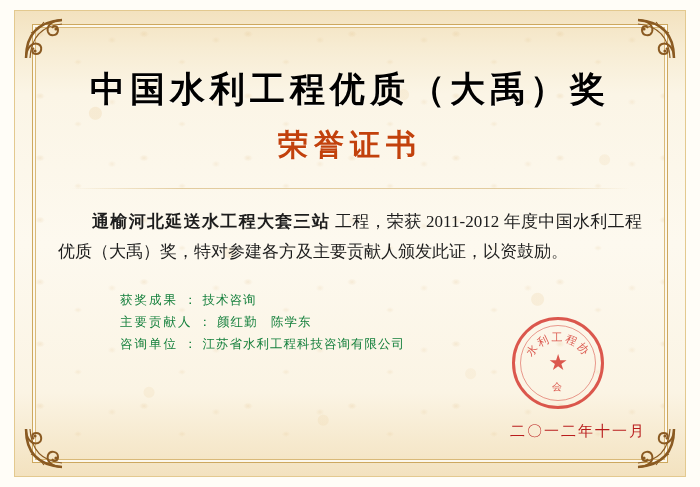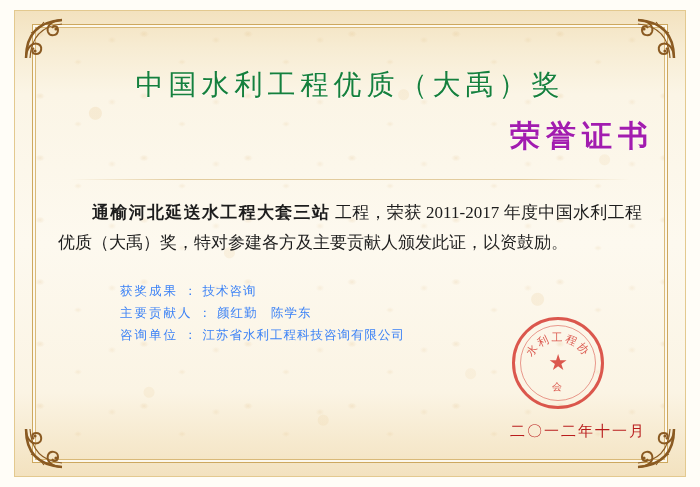--- a/index.html
+++ b/index.html
@@ -86,30 +86,30 @@
   
   .content {
     position: absolute;
     left: 46px;
     right: 46px;
     top: 40px;
     bottom: 40px;
   }
   .title-main {
     text-align: center;
-    color: #15803d;
-    font-size: 28px;
+    color: #000000;
+    font-size: 35px;
     letter-spacing: 5px;
-    font-weight: normal;
+    font-weight: bold;
     margin-top: 26px;
     text-shadow: 0 1px 0 rgba(255,255,255,0.6);
   }
   .title-sub {
-    text-align: right;
-    color: #a21caf;
+    text-align: center;
+    color: #c2410c;
     font-size: 30px;
     letter-spacing: 6px;
     font-weight: bold;
     margin-top: 12px;
     text-shadow: 0 1px 0 rgba(255,255,255,0.6);
   }
   .divider {
     margin: 22px auto 0 auto;
     width: 92%;
     height: 1px;
@@ -124,21 +124,21 @@
     text-align: justify;
     text-indent: 34px;
   }
   .project-name {
     font-weight: bold;
     letter-spacing: 1px;
   }
   .details {
     margin-top: 22px;
     padding-left: 74px;
-    color: #3b82f6;
+    color: #15803d;
     font-size: 12.5px;
     line-height: 22px;
   }
   .detail-row { white-space: nowrap; }
   .detail-label { letter-spacing: 2px; }
   .detail-sep { margin: 0 6px; }
   .detail-value { letter-spacing: 1px; }
   .date {
     position: absolute;
     right: 54px;
@@ -248,21 +248,21 @@
     </svg>
   </div>
 
   <div class="content">
     <div class="title-main">中国水利工程优质（大禹）奖</div>
     <div class="title-sub">荣誉证书</div>
     <div class="divider"></div>
 
     <div class="body-text">
       <span class="project-name">通榆河北延送水工程大套三站</span>
-      <span>工程，荣获 2011-2017 年度中国水利工程优质（大禹）奖，特对参建各方及主要贡献人颁发此证，以资鼓励。</span>
+      <span>工程，荣获 2011-2012 年度中国水利工程优质（大禹）奖，特对参建各方及主要贡献人颁发此证，以资鼓励。</span>
     </div>
 
     <div class="details">
       <div class="detail-row">
         <span class="detail-label">获奖成果</span><span class="detail-sep">：</span><span class="detail-value">技术咨询</span>
       </div>
       <div class="detail-row">
         <span class="detail-label">主要贡献人</span><span class="detail-sep">：</span><span class="detail-value">颜红勤　陈学东</span>
       </div>
       <div class="detail-row">

